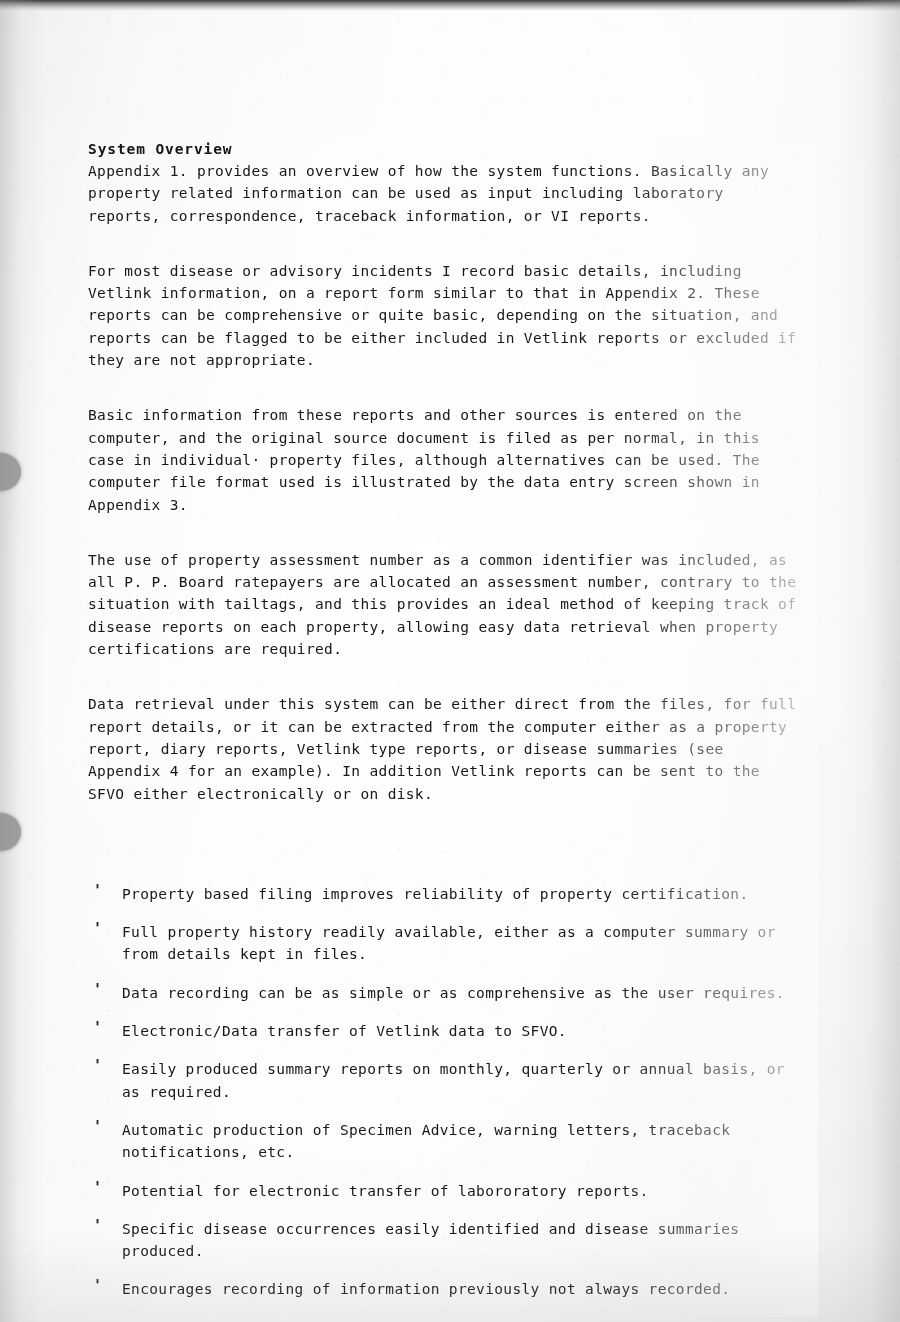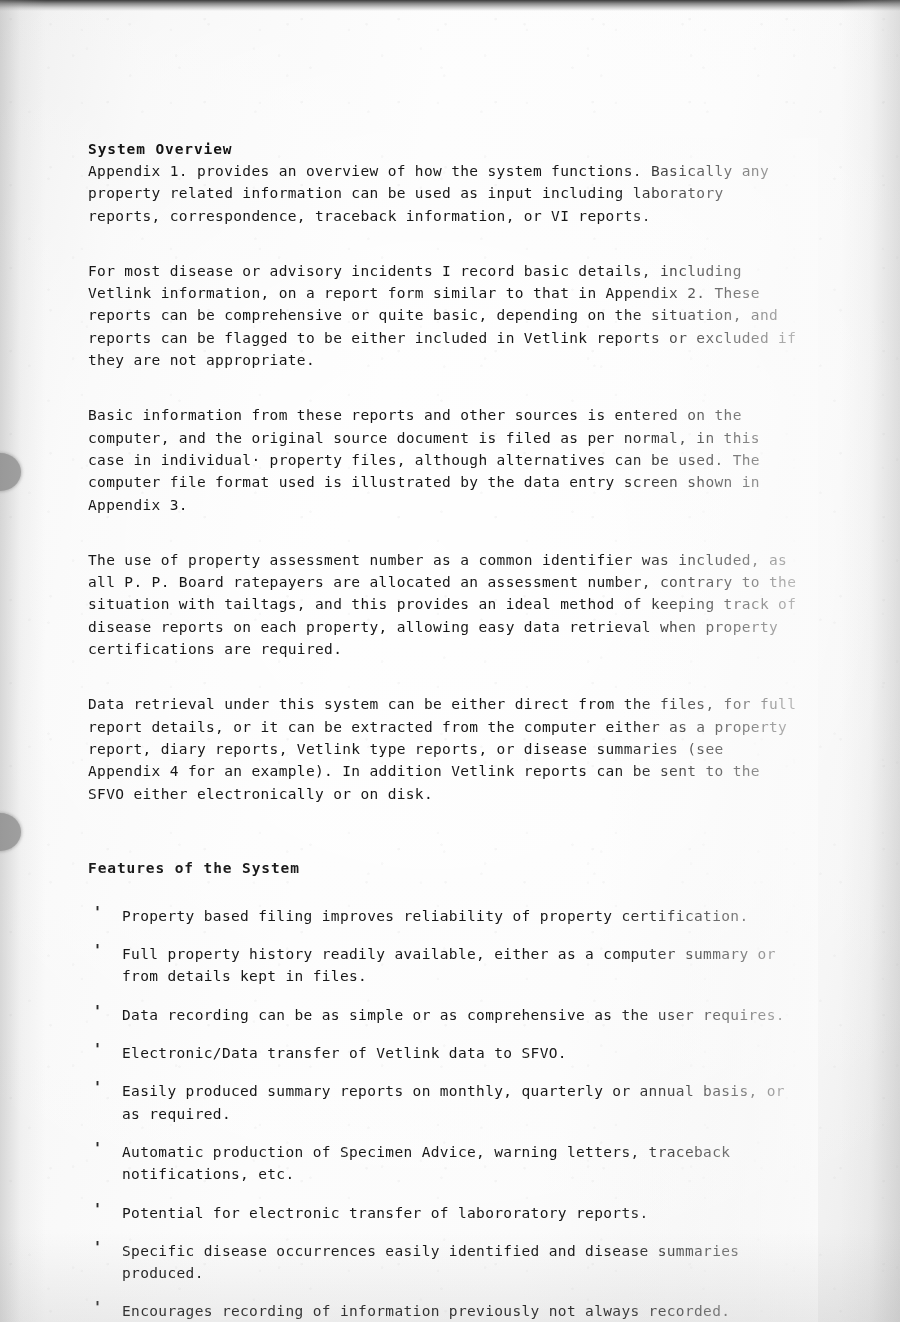--- a/index.html
+++ b/index.html
@@ -184,21 +184,20 @@
     <p class="para">Basic information from these reports and other sources is entered on the computer, and the original source document is filed as per normal, in this case in individual· property files, although alternatives can be used.  The computer file format used is illustrated by the data entry screen shown in Appendix 3.</p>
     <div class="para-gap"></div>
 
     <p class="para">The use of property assessment number as a common identifier was included, as all P. P. Board ratepayers are allocated an assessment number, contrary to the situation with tailtags, and this provides an ideal method of keeping track of disease reports on each property, allowing easy data retrieval when property certifications are required.</p>
     <div class="para-gap"></div>
 
     <p class="para">Data retrieval under this system can be either direct from the files, for full report details, or it can be extracted from the computer either as a property report, diary reports, Vetlink type reports, or disease summaries (see Appendix 4 for an example).  In addition Vetlink reports can be sent to the SFVO either electronically or on disk.</p>
 
     <div style="height:52px"></div>
 
-    <h2 class="features-heading">Features of the System</h2>
 
     <div style="height:26px"></div>
 
     <ul class="bullets">
       <li>
         <span class="bullet-mark">'</span>
         <span>Property based filing improves reliability of property certification.</span>
       </li>
       <li>
         <span class="bullet-mark">'</span>

